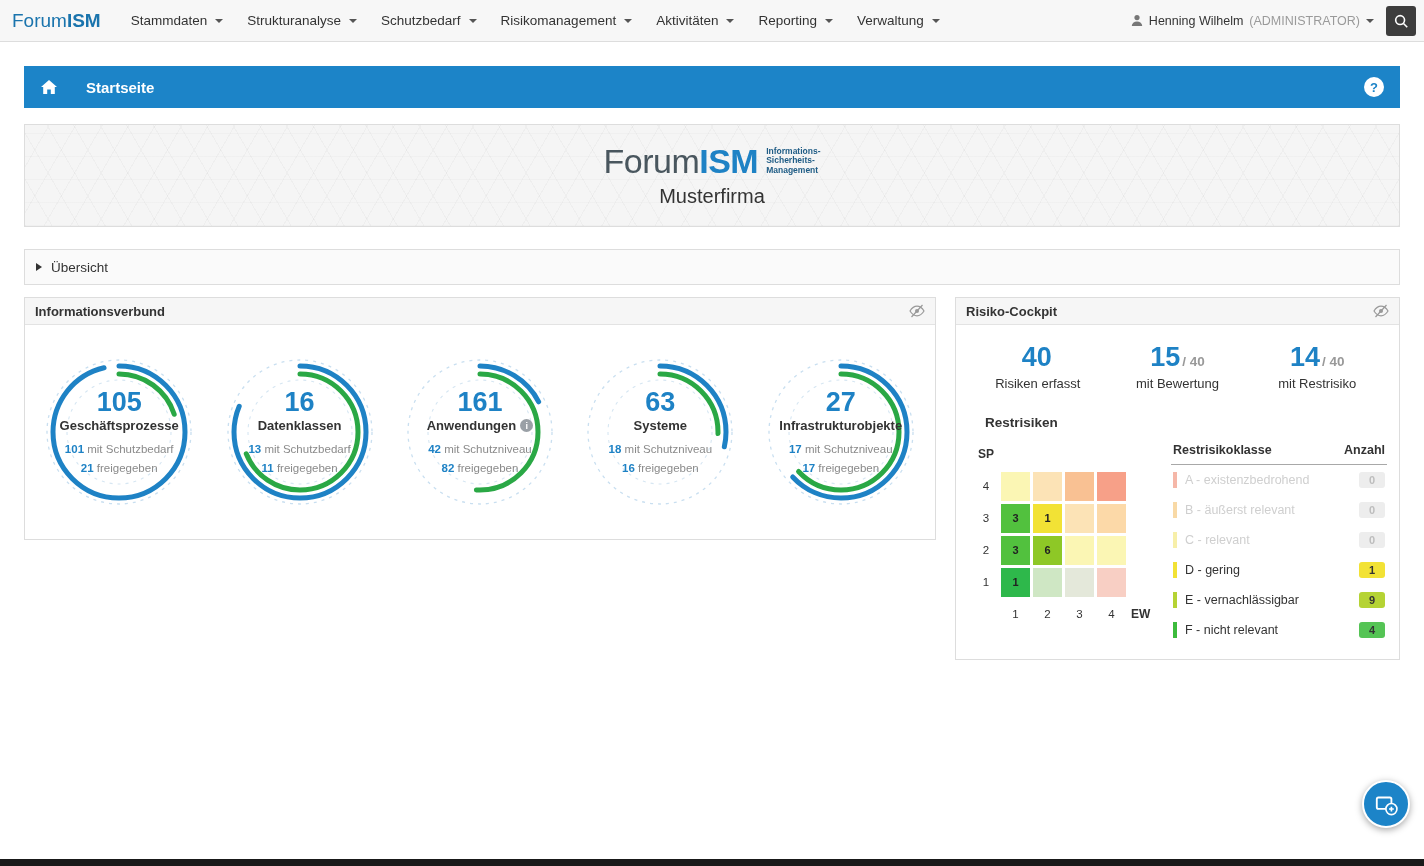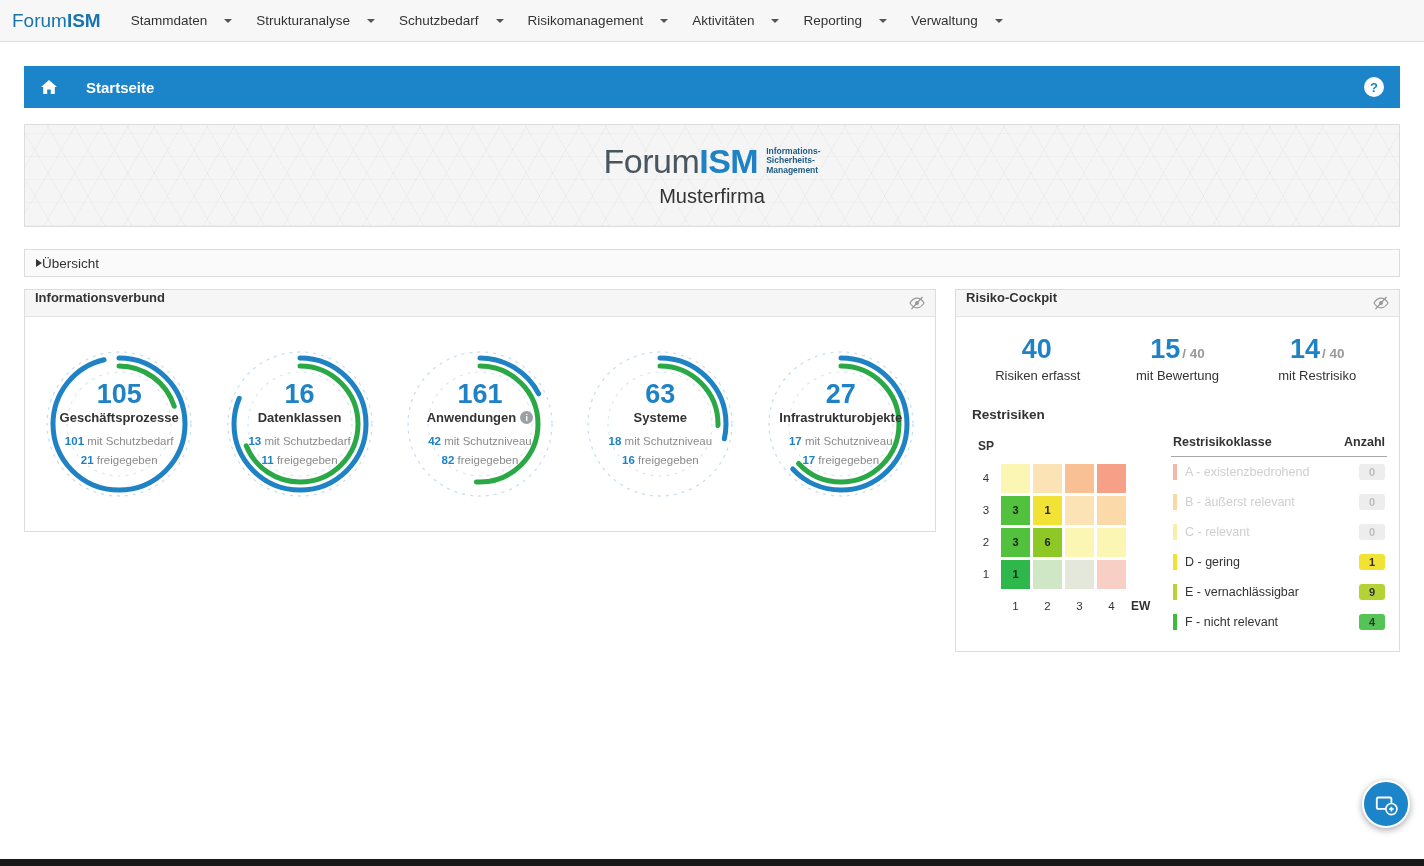--- a/index.html
+++ b/index.html
@@ -5,21 +5,21 @@
   *{margin:0;padding:0;box-sizing:border-box;}
   html,body{width:1424px;height:866px;}
   body{font-family:"Liberation Sans",sans-serif;background:#fff;color:#333;position:relative;overflow:hidden;font-size:14px;}
 
   
   .navbar{height:42px;background:#f7f7f7;border-bottom:1px solid #ddd;display:flex;align-items:center;padding:0 8px 0 12px;}
   .brand{font-size:19px;margin-right:18px;cursor:pointer;white-space:nowrap;}
   .brand .f{color:#1a74ad;font-weight:400;}
   .brand .i{color:#1a74ad;font-weight:800;}
   .menu{display:flex;align-items:center;height:100%;}
-  .menu-item{display:flex;align-items:center;gap:17px;padding:0 12px;font-size:13.5px;color:#333;height:100%;cursor:pointer;white-space:nowrap;}
+  .menu-item{display:flex;align-items:center;gap:8px;padding:0 12px;font-size:13.5px;color:#333;height:100%;cursor:pointer;white-space:nowrap;}
   .caret{width:0;height:0;border-left:4px solid transparent;border-right:4px solid transparent;border-top:4px solid #555;display:inline-block;}
   .nav-right{margin-left:auto;display:flex;align-items:center;gap:12px;}
   .user{display:flex;align-items:center;gap:6px;font-size:12.5px;cursor:pointer;}
   .user .uname{color:#333;}
   .user .role{color:#9a9a9a;}
   .search-btn{width:30px;height:30px;background:#3d3d3d;border-radius:3px;display:flex;align-items:center;justify-content:center;cursor:pointer;}
 
   
   .bluebar{margin:24px 24px 0;height:42px;background:#1c84c8;display:flex;align-items:center;padding:0 16px;color:#fff;}
   .bluebar .bc-title{font-size:15px;font-weight:700;margin-left:28px;}
@@ -34,27 +34,27 @@
     display:flex;flex-direction:column;align-items:center;justify-content:center;}
   .hero-brand{display:flex;align-items:flex-start;gap:8px;}
   .hero-name{font-size:34px;line-height:34px;letter-spacing:-0.5px;}
   .hero-name .f{color:#49565e;font-weight:400;}
   .hero-name .i{color:#1e82c5;font-weight:800;}
   .tagline{display:flex;flex-direction:column;margin-top:3px;}
   .tagline span{font-size:8.5px;line-height:9.5px;font-weight:700;color:#1f5c85;}
   .hero-company{font-size:20px;color:#333;margin-top:7px;}
 
   
-  .overview-bar{margin:22px 24px 0;height:28px;background:#fafafa;border:1px solid #ddd;display:flex;align-items:center;padding:0 11px;font-size:13.5px;cursor:pointer;}
+  .overview-bar{margin:22px 24px 0;height:36px;background:#fafafa;border:1px solid #ddd;display:flex;align-items:center;padding:0 11px;gap:9px;font-size:13.5px;cursor:pointer;}
   .tri{width:0;height:0;border-top:4.5px solid transparent;border-bottom:4.5px solid transparent;border-left:6px solid #333;display:inline-block;}
 
   
   .content{margin:12px 24px 0;display:flex;gap:19px;align-items:flex-start;}
   .panel{background:#fff;border:1px solid #ddd;}
-  .panel-header{height:27px;background:#f6f6f6;border-bottom:1px solid #e3e3e3;display:flex;padding:0 10px;}
+  .panel-header{height:27px;background:#f6f6f6;border-bottom:1px solid #e3e3e3;display:flex;align-items:center;padding:0 10px;}
   .panel-title{font-size:13px;font-weight:700;color:#333;}
   .eye{margin-left:auto;cursor:pointer;display:flex;align-items:center;}
 
   
   .panel-iv{width:912px;}
   .iv-body{height:214px;display:flex;align-items:center;justify-content:space-around;padding:0 4px;}
   .donut{position:relative;width:178px;height:178px;display:flex;align-items:center;justify-content:center;cursor:pointer;}
   .donut svg.ring{position:absolute;left:9px;top:9px;width:160px;height:160px;}
   .donut-text{position:relative;text-align:center;width:178px;z-index:1;}
   .donut-total{font-size:27px;font-weight:800;color:#1e82c5;line-height:1.15;}
@@ -64,21 +64,21 @@
   .info-i{width:13px;height:13px;border-radius:50%;background:#9aa0a6;color:#fff;font-size:9px;font-weight:700;display:inline-flex;align-items:center;justify-content:center;font-style:normal;}
 
   
   .panel-rc{width:445px;}
   .rc-body{padding:12px 12px 14px;}
   .rc-stats{display:flex;text-align:center;margin-top:6px;}
   .rc-stat{flex:1;}
   .rc-val{font-size:27px;font-weight:800;color:#1e82c5;line-height:1.1;}
   .rc-suffix{font-size:13.5px;color:#999;font-weight:700;margin-left:2px;}
   .rc-label{font-size:13px;font-weight:400;margin-top:3px;color:#333;}
-  .rc-heading{font-size:13.5px;font-weight:700;margin:24px 4px 10px;color:#333;}
+  .rc-heading{font-size:13.5px;font-weight:700;margin:24px 17px 10px;color:#333;}
   .rc-lower{display:flex;gap:14px;}
   .matrix{display:grid;grid-template-columns:24px repeat(4,29px) 28px;grid-auto-rows:29px;gap:3px;align-items:center;margin-left:6px;flex:0 0 auto;}
   .mx-corner{font-weight:700;font-size:12px;text-align:center;color:#333;}
   .mx-ylab,.mx-xlab{font-size:11.5px;text-align:center;color:#333;}
   .mx-cell{width:29px;height:29px;display:flex;align-items:center;justify-content:center;font-size:11px;font-weight:700;color:#222;cursor:pointer;}
   .mx-ew{font-weight:700;font-size:12px;color:#333;padding-left:2px;}
   .legend{flex:1;margin-top:1px;}
   .legend-header{display:flex;font-size:12.5px;font-weight:700;padding:2px 2px 7px;border-bottom:1px solid #a8a8a8;color:#333;}
   .legend-header .h2{margin-left:auto;}
   .lg-row{display:flex;align-items:center;height:30px;gap:8px;padding:0 2px;}
@@ -124,20 +124,41 @@
       </div>
       <div class="menu-item">
         <span>Reporting</span>
         <span class="caret"></span>
       </div>
       <div class="menu-item">
         <span>Verwaltung</span>
         <span class="caret"></span>
       </div>
     </div>
+  <div class="nav-right">
+    <div class="user">
+      <span style="display:flex;">
+        <svg width="12" height="13" viewBox="0 0 12 13">
+            <circle cx="6" cy="3.6" r="2.6" fill="#777"></circle>
+            <path d="M0.8 12 a5.2 4.6 0 0 1 10.4 0z" fill="#777"></path>
+          </svg>
+      </span>
+      <span class="uname">Henning Wilhelm</span>
+      <span class="role">(ADMINISTRATOR)</span>
+      <span class="caret"></span>
+    </div>
+    <div class="search-btn">
+      <span style="display:flex;">
+        <svg width="16" height="16" viewBox="0 0 18 18">
+            <circle cx="8" cy="8" r="5" fill="none" stroke="#fff" stroke-width="1.8"></circle>
+            <line x1="11.8" y1="11.8" x2="16" y2="16" stroke="#fff" stroke-width="1.8"></line>
+          </svg>
+      </span>
+    </div>
+  </div>
 </div>
 
 <div class="bluebar">
   <span style="display:flex;">
     <svg width="18" height="16" viewBox="0 0 18 16">
         <path d="M9 1 L17 8 h-2.2 v7 h-4 v-4.4 h-3.6 V15 h-4 V8 H1 z" fill="#fff"></path>
       </svg>
   </span>
   <span class="bc-title">Startseite</span>
   <span class="help">?</span>

